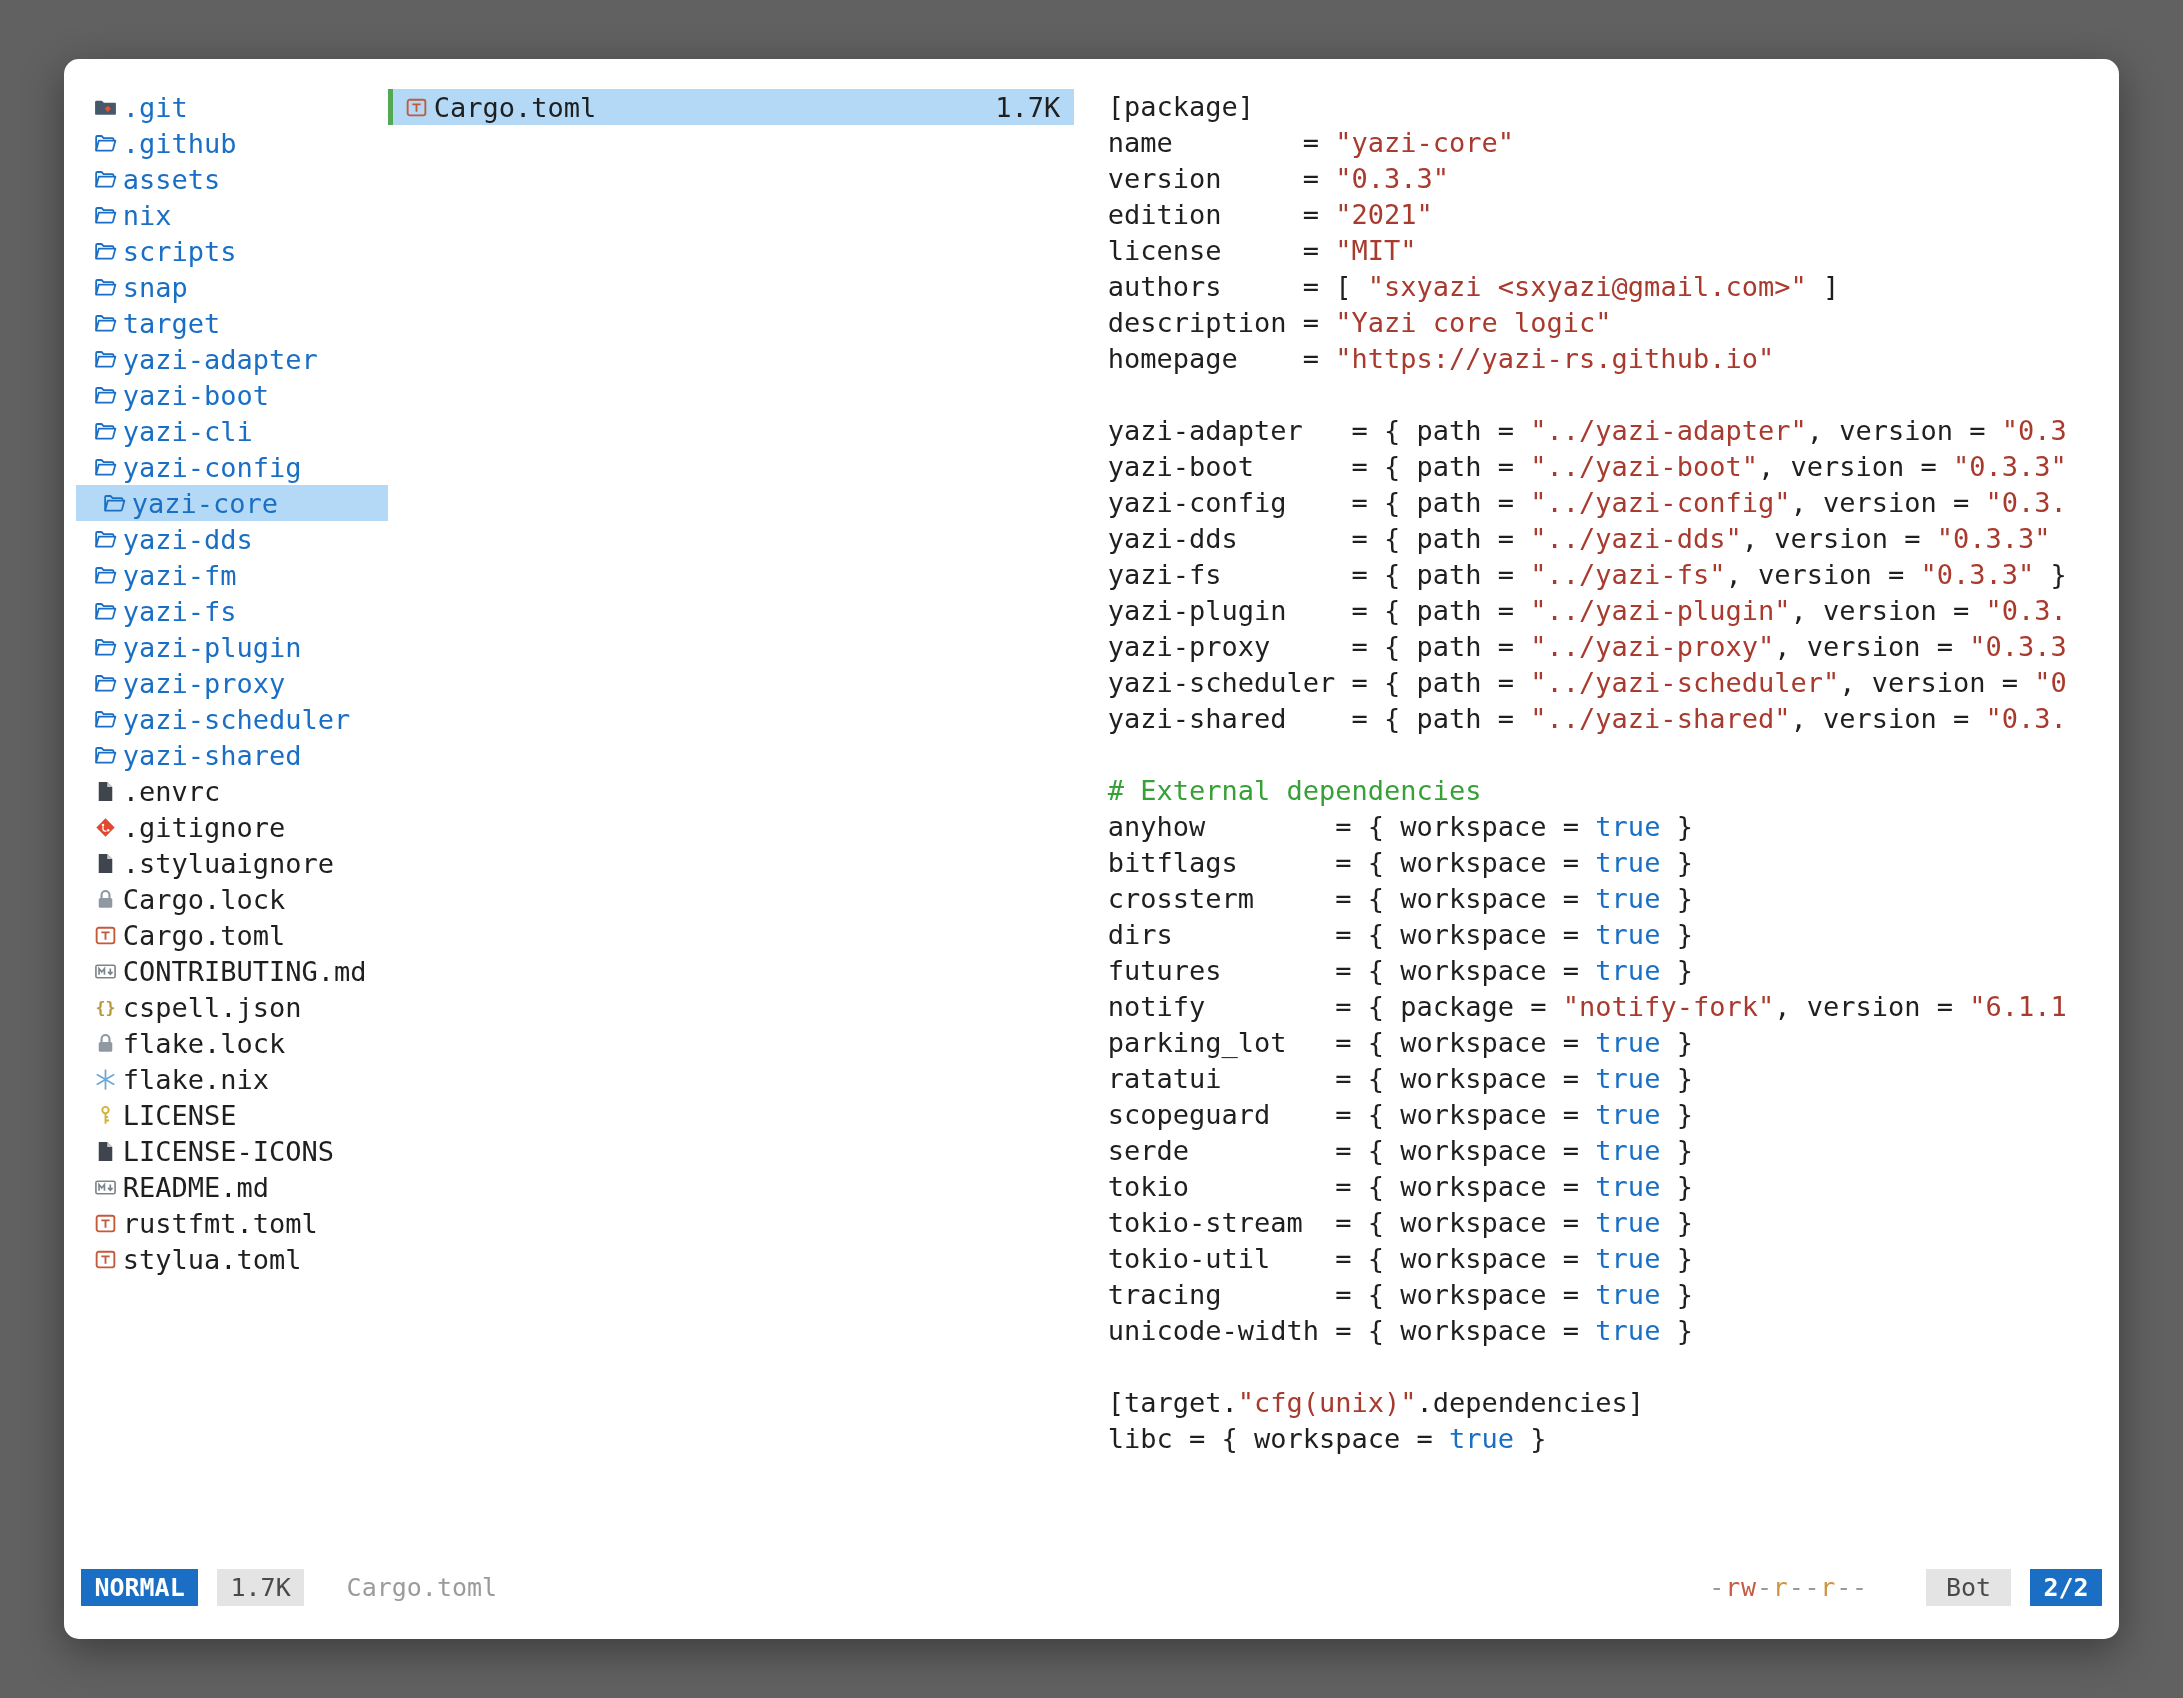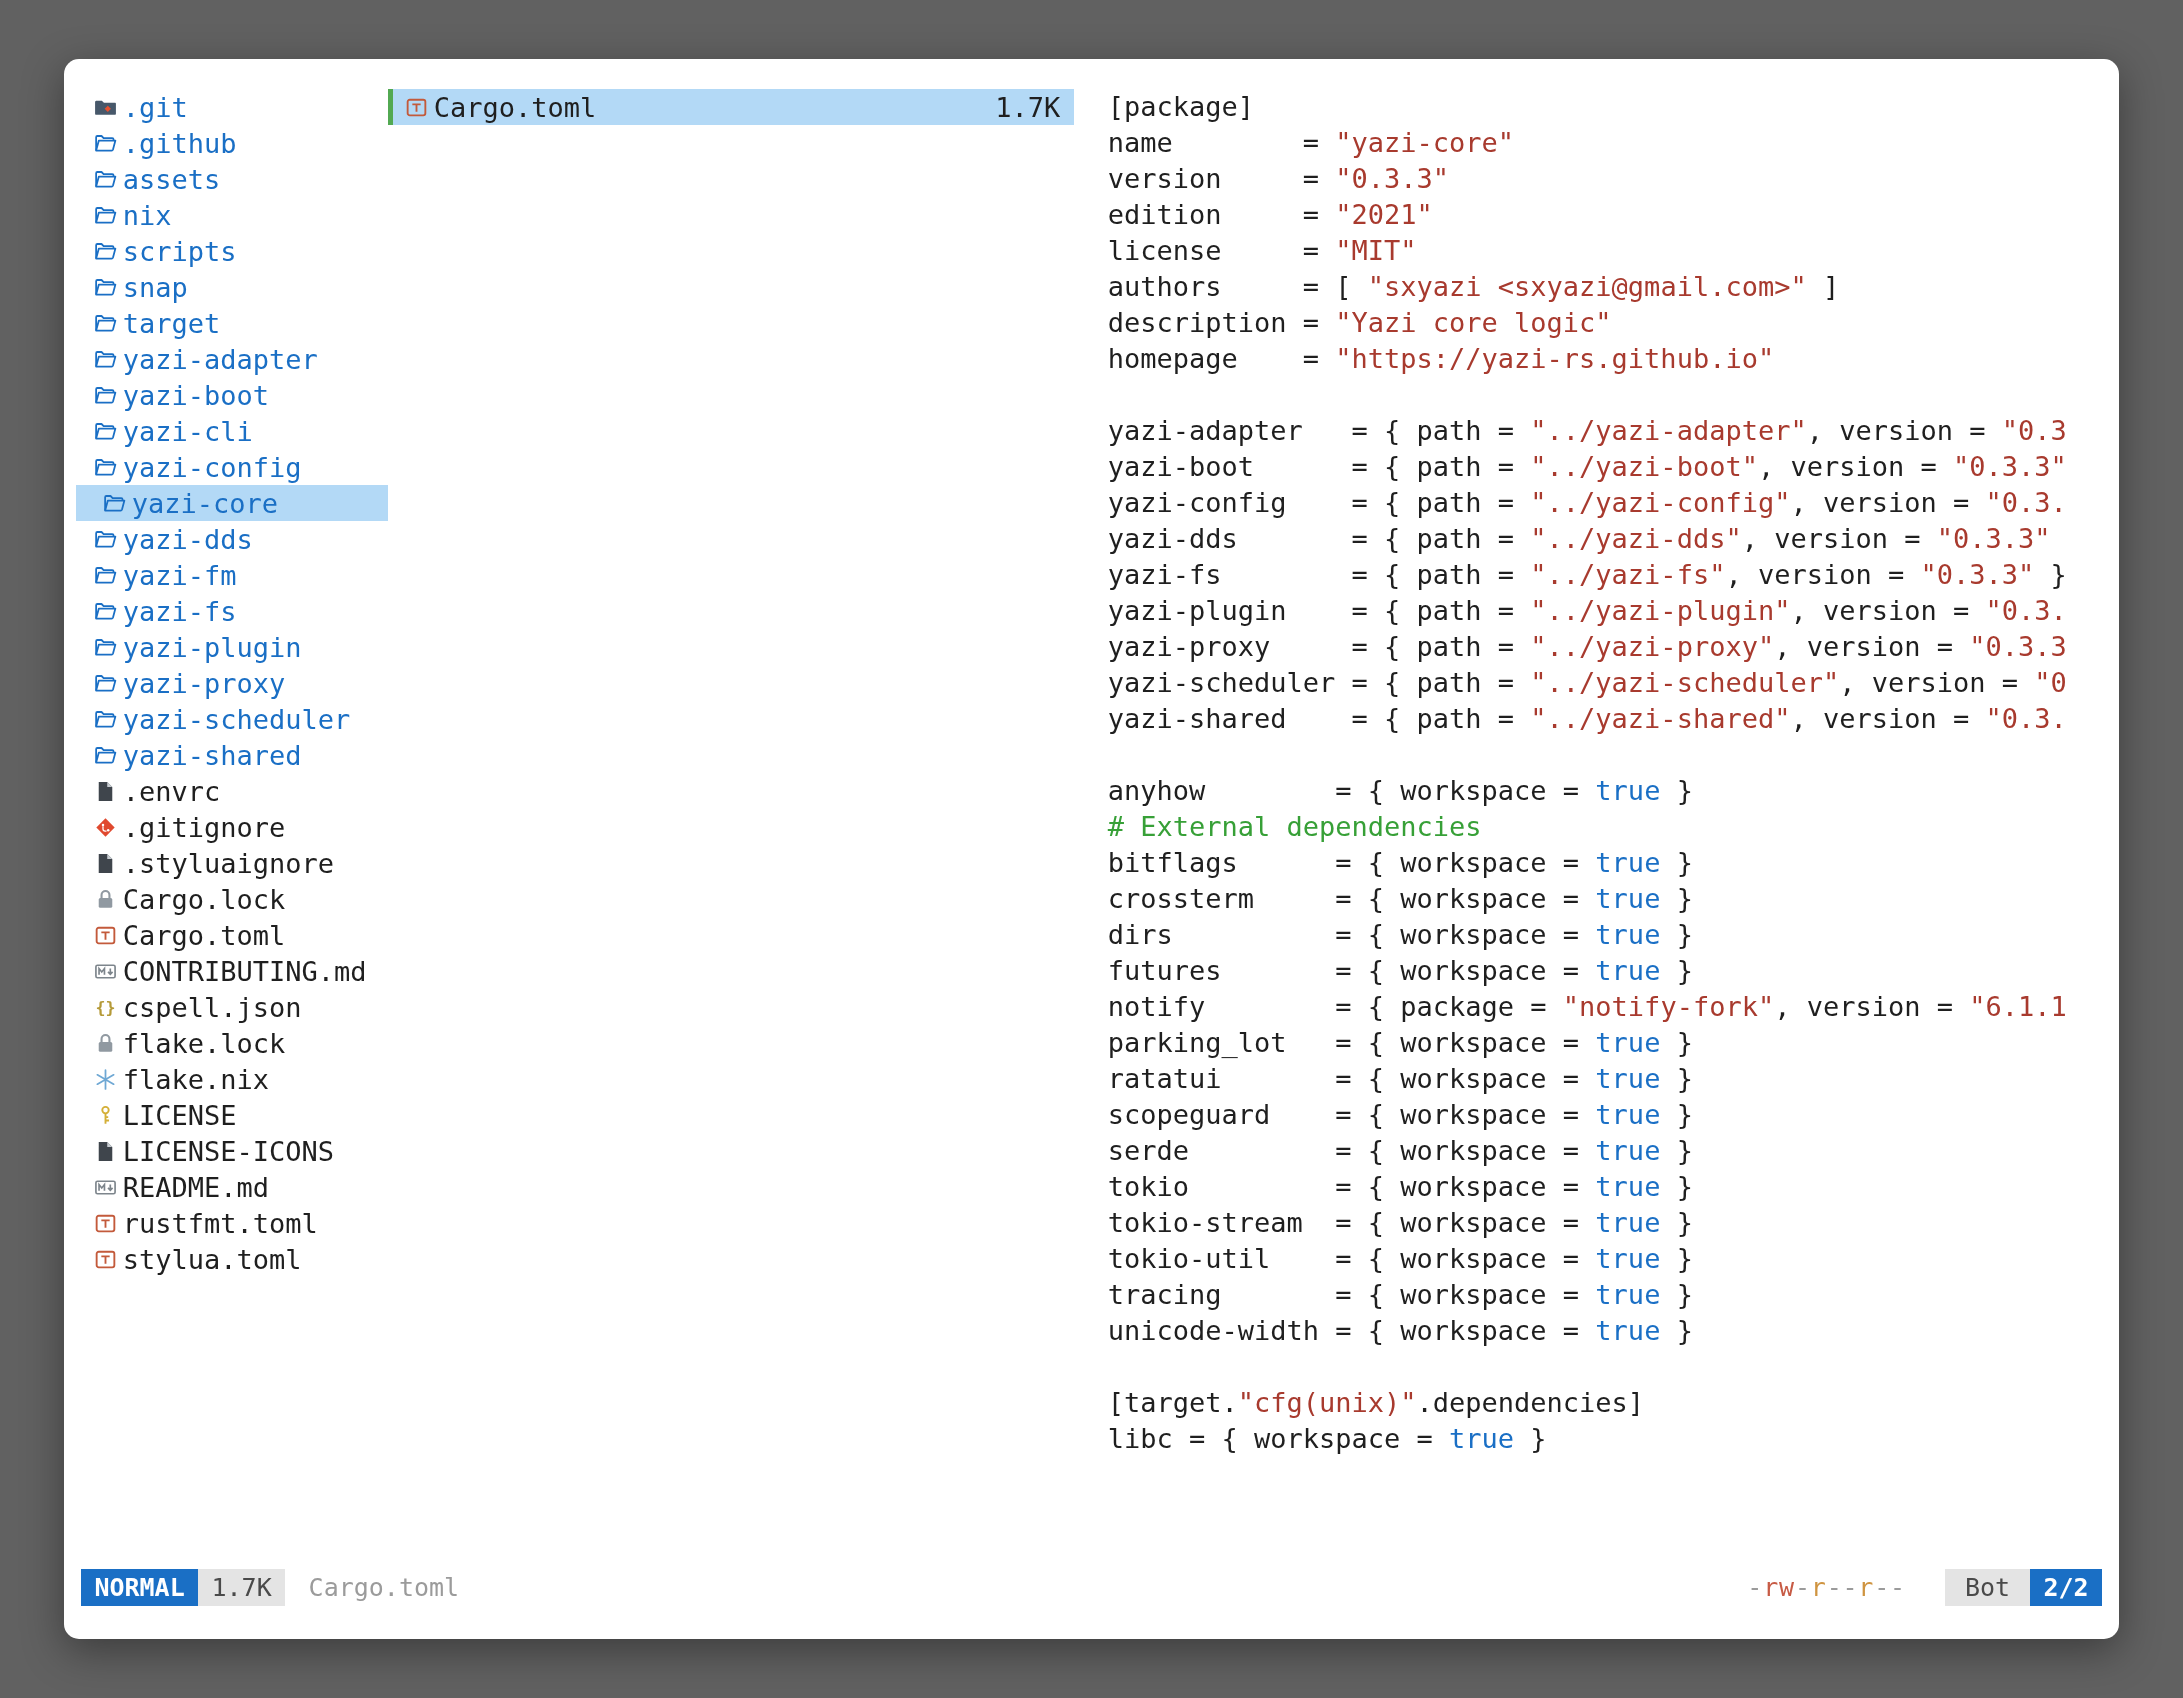--- a/index.html
+++ b/index.html
@@ -37,21 +37,21 @@
   .t-s { color: var(--string, #a83a2e); }
   .t-b { color: var(--bool, #1a6fc5); }
   .t-c { color: var(--comment, #37a037); }
 
   .statusbar {
     height: 39px; flex: none;
     margin: 3.4px 17px 32px 17px;
     display: flex; align-items: center; justify-content: space-between;
     font-size: 25px;
   }
-  .status-left, .status-right { display: flex; align-items: center; }
+  .status-left, .status-right { display: flex; align-items: center; gap: 19px; }
   .badge { display: inline-flex; align-items: center; height: 37px; padding: 0 13.4px; }
   .badge-blue { background: var(--accent, #1a6fc5); color: #fff; font-weight: bold; }
   .badge-gray { background: var(--badgegray, #e4e4e4); color: #4a4a4a; }
   .status-filename { color: var(--muted, #9b9b9b); margin-left: 23.5px; }
   .perms { margin-right: 39px; letter-spacing: 0.8px; }
   .pm-d  { color: var(--muted, #9b9b9b); }
   .pm-rw { color: #c75b45; }
   .pm-r  { color: #cf9440; }
   .badge-bot { padding: 0 20px; }
 </style>
@@ -215,22 +215,22 @@
         <div class="line"><span class="t-p">yazi-adapter   = { path = </span><span class="t-s">"../yazi-adapter"</span><span class="t-p">, version = </span><span class="t-s">"0.3</span></div>
         <div class="line"><span class="t-p">yazi-boot      = { path = </span><span class="t-s">"../yazi-boot"</span><span class="t-p">, version = </span><span class="t-s">"0.3.3"</span></div>
         <div class="line"><span class="t-p">yazi-config    = { path = </span><span class="t-s">"../yazi-config"</span><span class="t-p">, version = </span><span class="t-s">"0.3.</span></div>
         <div class="line"><span class="t-p">yazi-dds       = { path = </span><span class="t-s">"../yazi-dds"</span><span class="t-p">, version = </span><span class="t-s">"0.3.3"</span></div>
         <div class="line"><span class="t-p">yazi-fs        = { path = </span><span class="t-s">"../yazi-fs"</span><span class="t-p">, version = </span><span class="t-s">"0.3.3"</span><span class="t-p"> }</span></div>
         <div class="line"><span class="t-p">yazi-plugin    = { path = </span><span class="t-s">"../yazi-plugin"</span><span class="t-p">, version = </span><span class="t-s">"0.3.</span></div>
         <div class="line"><span class="t-p">yazi-proxy     = { path = </span><span class="t-s">"../yazi-proxy"</span><span class="t-p">, version = </span><span class="t-s">"0.3.3</span></div>
         <div class="line"><span class="t-p">yazi-scheduler = { path = </span><span class="t-s">"../yazi-scheduler"</span><span class="t-p">, version = </span><span class="t-s">"0</span></div>
         <div class="line"><span class="t-p">yazi-shared    = { path = </span><span class="t-s">"../yazi-shared"</span><span class="t-p">, version = </span><span class="t-s">"0.3.</span></div>
         <div class="line">&nbsp;</div>
+        <div class="line"><span class="t-c"># External dependencies</span></div>
         <div class="line"><span class="t-p">anyhow        = { workspace = </span><span class="t-b">true</span><span class="t-p"> }</span></div>
-        <div class="line"><span class="t-c"># External dependencies</span></div>
         <div class="line"><span class="t-p">bitflags      = { workspace = </span><span class="t-b">true</span><span class="t-p"> }</span></div>
         <div class="line"><span class="t-p">crossterm     = { workspace = </span><span class="t-b">true</span><span class="t-p"> }</span></div>
         <div class="line"><span class="t-p">dirs          = { workspace = </span><span class="t-b">true</span><span class="t-p"> }</span></div>
         <div class="line"><span class="t-p">futures       = { workspace = </span><span class="t-b">true</span><span class="t-p"> }</span></div>
         <div class="line"><span class="t-p">notify        = { package = </span><span class="t-s">"notify-fork"</span><span class="t-p">, version = </span><span class="t-s">"6.1.1</span></div>
         <div class="line"><span class="t-p">parking_lot   = { workspace = </span><span class="t-b">true</span><span class="t-p"> }</span></div>
         <div class="line"><span class="t-p">ratatui       = { workspace = </span><span class="t-b">true</span><span class="t-p"> }</span></div>
         <div class="line"><span class="t-p">scopeguard    = { workspace = </span><span class="t-b">true</span><span class="t-p"> }</span></div>
         <div class="line"><span class="t-p">serde         = { workspace = </span><span class="t-b">true</span><span class="t-p"> }</span></div>
         <div class="line"><span class="t-p">tokio         = { workspace = </span><span class="t-b">true</span><span class="t-p"> }</span></div>

